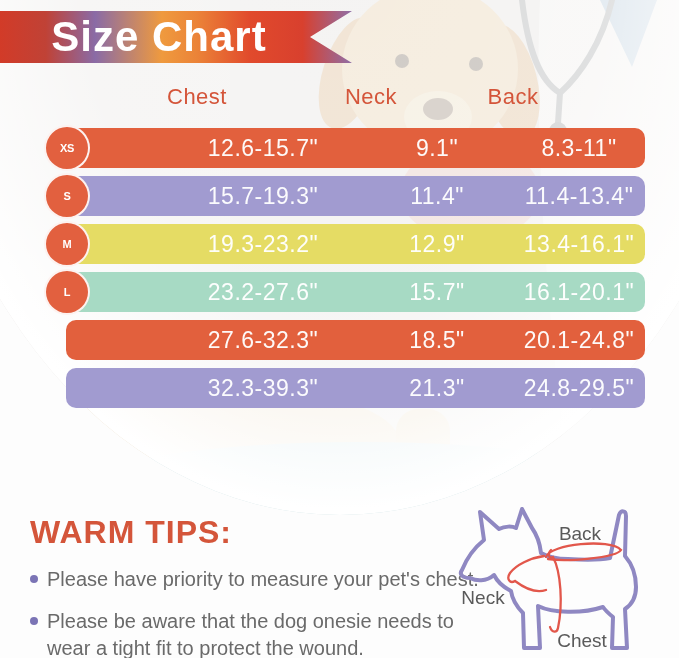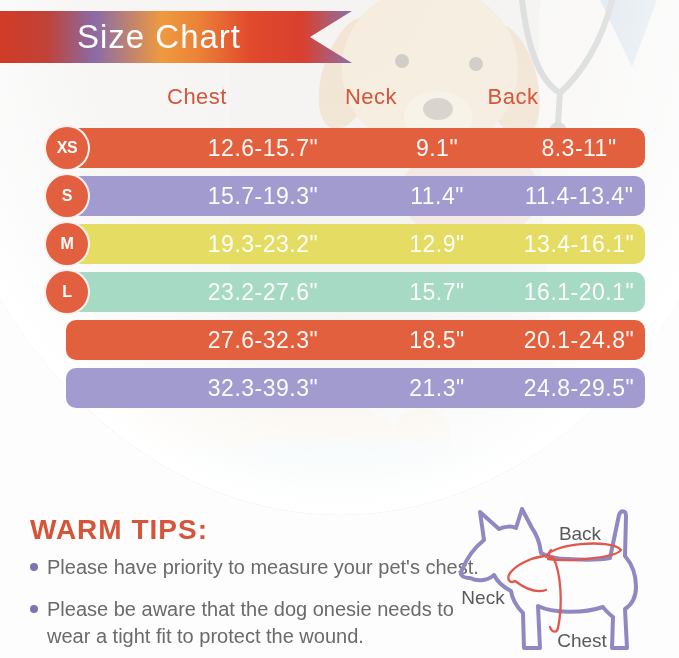--- a/index.html
+++ b/index.html
@@ -11,41 +11,41 @@
          overflow:hidden;background:#eceae8;z-index:0;}
   .photo svg{position:absolute;left:0;top:0;}
   .photo .fade{position:absolute;left:0;top:0;right:0;bottom:0;
     background:radial-gradient(closest-side,rgba(255,255,255,.50) 0%,rgba(255,255,255,.55) 60%,rgba(255,255,255,.82) 85%,#ffffff 99%);}
 
   
   .ribbon{position:absolute;left:0;top:11px;width:352px;height:52px;z-index:3;
     display:flex;align-items:center;justify-content:center;padding-right:34px;box-sizing:border-box;
     background:linear-gradient(90deg,#d23b28 0%,#c04236 13%,#8a6ba6 27%,#ef9a3e 46%,#eb8338 56%,#e14a2c 71%,#d8402e 86%,#8f6fa8 100%);
     clip-path:polygon(0 0,100% 0,calc(100% - 42px) 50%,100% 100%,0 100%);}
-  .ribbon span{color:#fff;font-size:33px;font-weight:normal;letter-spacing:1px;}
+  .ribbon span{color:#fff;font-size:42px;font-weight:bold;letter-spacing:1px;}
 
   
   .col-chest{left:122px;width:150px;}
   .col-neck{left:296px;width:150px;}
   .col-back{left:428px;width:170px;}
   .headers{position:absolute;top:84px;left:0;width:679px;height:28px;z-index:3;}
   .headers span{position:absolute;text-align:center;color:#d4553a;font-size:22px;letter-spacing:.5px;}
   .srow{position:absolute;left:0;width:679px;height:46px;z-index:3;}
   .bar{position:absolute;left:66px;top:3px;width:579px;height:40px;border-radius:10px;}
   .bar span{position:absolute;top:0;height:40px;line-height:40px;text-align:center;
             color:rgba(255,255,255,.96);font-size:23px;letter-spacing:.5px;}
   .badge{position:absolute;left:44px;top:0;width:46px;height:46px;border-radius:50%;
          border:2.5px solid rgba(255,255,255,.92);box-sizing:border-box;z-index:4;
          display:flex;align-items:center;justify-content:center;
-         color:#fff;font-weight:bold;font-size:16px;letter-spacing:-.3px;}
+         color:#fff;font-weight:bold;font-size:11px;letter-spacing:-.3px;}
   .badge.small{font-size:13.5px;}
 
   
   .tips{position:absolute;left:30px;top:514px;width:450px;z-index:3;}
-  .tips h2{margin:0 0 8px 0;color:#d4553a;font-size:28px;font-weight:bold;letter-spacing:1px;}
+  .tips h2{margin:0 0 15px 0;color:#d4553a;font-size:32px;font-weight:bold;letter-spacing:1px;}
   .tip{display:flex;align-items:flex-start;margin-bottom:15px;color:#6a6a6a;font-size:20px;line-height:1.35;}
   .tip .dot{flex:0 0 8px;width:8px;height:8px;border-radius:50%;background:#7b74b5;margin:9px 9px 0 0;}
 
   
   .diagram{position:absolute;left:450px;top:500px;z-index:3;}
   .diagram text{fill:#5a5a5a;font-size:19px;font-family:"Liberation Sans",sans-serif;}
 </style>
 </head>
 <body>
 

